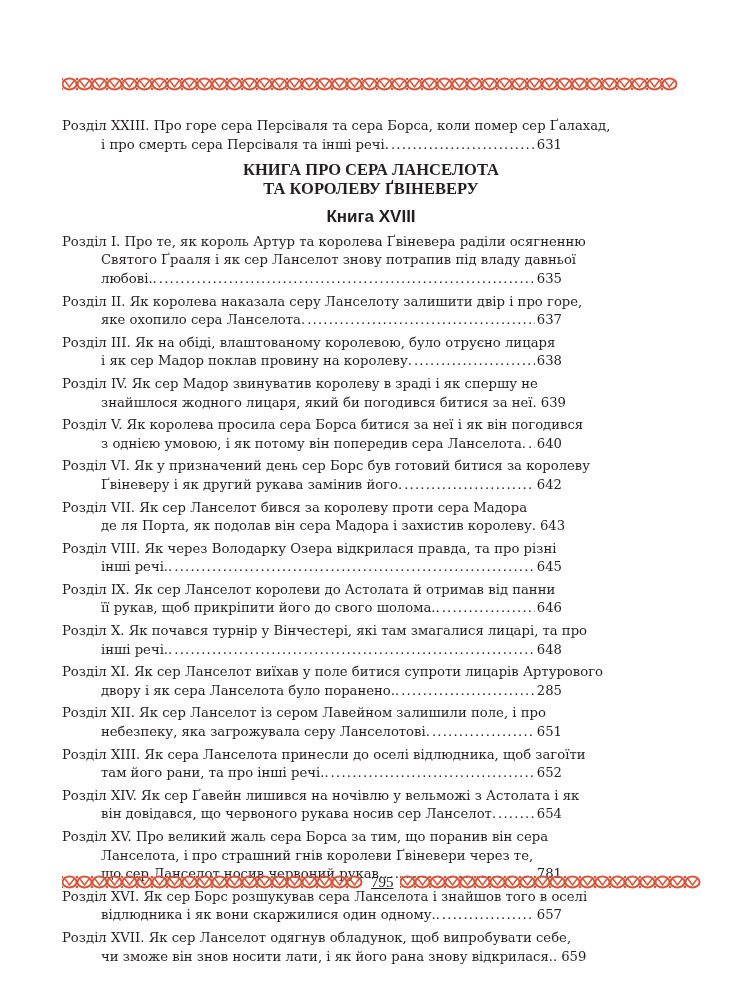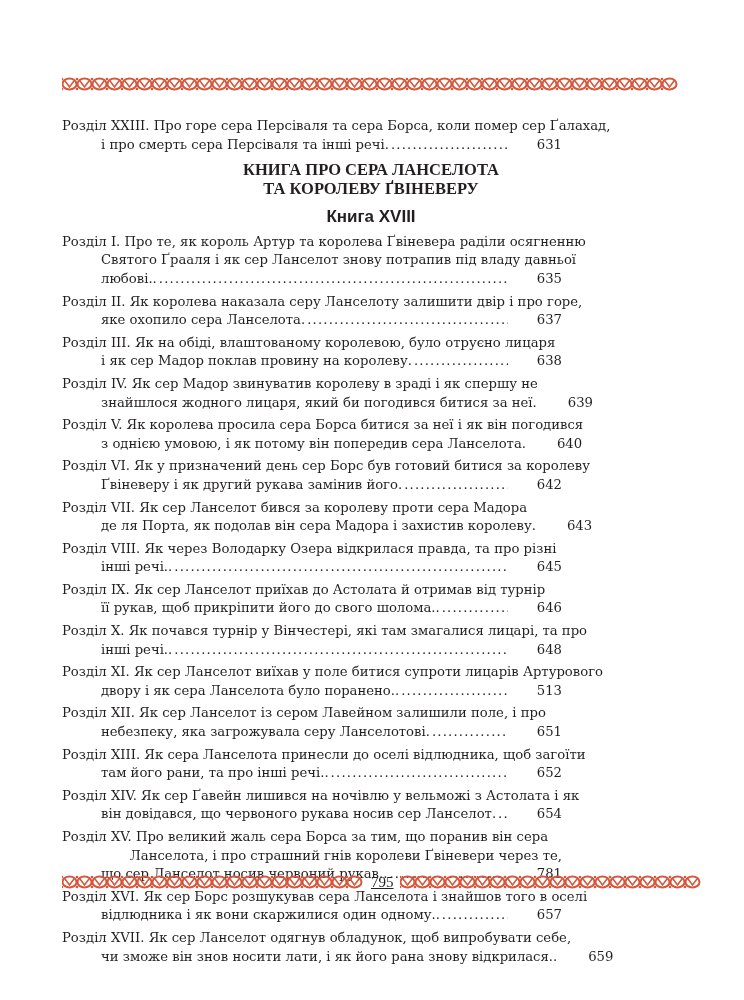--- a/index.html
+++ b/index.html
@@ -7,26 +7,26 @@
          font-family: "DejaVu Serif", "Liberation Serif", serif; color: #231f20; }
   .ornament { position: absolute; height: 14px; }
   .ornament svg { display: block; }
   #orn-top { left: 62px; top: 77px; width: 618px; }
   #footer { position: absolute; left: 62px; top: 874px; width: 612px; height: 16px; display: flex; align-items: flex-start; text-decoration: underline; }
   #footer .orn { flex: 1; height: 14px; }
   #footer .pg { font-family: "Liberation Serif", serif; font-size: 15px; margin: 0 6px; color: #231f20; }
   #content { position: absolute; left: 62px; top: 117px; width: 500px; font-size: 13.2px; line-height: 18.6px; }
   .entry { margin-bottom: 4px; }
   .line { white-space: nowrap; position: relative; }
-  .line.cont { padding-left: 39px; text-align: right; }
+  .line.cont { padding-left: 39px; }
   .leader { display: flex; align-items: baseline; white-space: nowrap; padding-left: 39px; }
   .leader .txt { flex: 0 0 auto; }
   .leader .dots { flex: 1 1 auto; overflow: hidden; letter-spacing: 3.1px; margin: 0 2px; color: #231f20; }
   .leader .dots::before { content: ". . . . . . . . . . . . . . . . . . . . . . . . . . . . . . . . . . . . . . . . . . . . . . . . . . . . . . . . . . . . . . . . . . . . . . . . . . . . . . . . . . . . . . . . . . . . . . . . . . . . ."; letter-spacing: -1.5px; }
-  .leader .num { flex: 0 0 auto; font-variant-numeric: oldstyle-nums; margin-left: 27px; }
+  .leader .num { flex: 0 0 auto; font-variant-numeric: oldstyle-nums; }
   .heading { text-align: center; font-family: "Liberation Serif", serif; font-weight: bold; font-size: 16.5px; line-height: 19px; width: 618px; margin-left: 0; }
   .subheading { text-align: center; font-family: Liberation Sans, sans-serif; font-weight: bold; font-size: 17px; margin: 10px 0 6px; width: 618px; }
   #book-heading { margin-top: 6px; }
 </style>
 </head>
 <body>
 
 <div class="ornament" id="orn-top">
     <svg width="618" height="14">
       <g>
@@ -352,41 +352,41 @@
       </div>
       <div class="entry">
         <div class="line">Розділ VIII. Як через Володарку Озера відкрилася правда, та про різні</div>
         <div class="leader">
           <span class="txt">інші речі..</span>
           <span class="dots"></span>
           <span class="num">645</span>
         </div>
       </div>
       <div class="entry">
-        <div class="line">Розділ IX. Як сер Ланселот приїхав до Астолата й отримав від турнір</div>
+        <div class="line">Розділ IX. Як сер Ланселот королеви до Астолата й отримав від панни</div>
         <div class="leader">
           <span class="txt">її рукав, щоб прикріпити його до свого шолома..</span>
           <span class="dots"></span>
           <span class="num">646</span>
         </div>
       </div>
       <div class="entry">
         <div class="line">Розділ X. Як почався турнір у Вінчестері, які там змагалися лицарі, та про</div>
         <div class="leader">
           <span class="txt">інші речі..</span>
           <span class="dots"></span>
           <span class="num">648</span>
         </div>
       </div>
       <div class="entry">
         <div class="line">Розділ XI. Як сер Ланселот виїхав у поле битися супроти лицарів Артурового</div>
         <div class="leader">
           <span class="txt">двору і як сера Ланселота було поранено..</span>
           <span class="dots"></span>
-          <span class="num">513</span>
+          <span class="num">285</span>
         </div>
       </div>
       <div class="entry">
         <div class="line">Розділ XII. Як сер Ланселот із сером Лавейном залишили поле, і про</div>
         <div class="leader">
           <span class="txt">небезпеку, яка загрожувала серу Ланселотові.</span>
           <span class="dots"></span>
           <span class="num">651</span>
         </div>
       </div>

